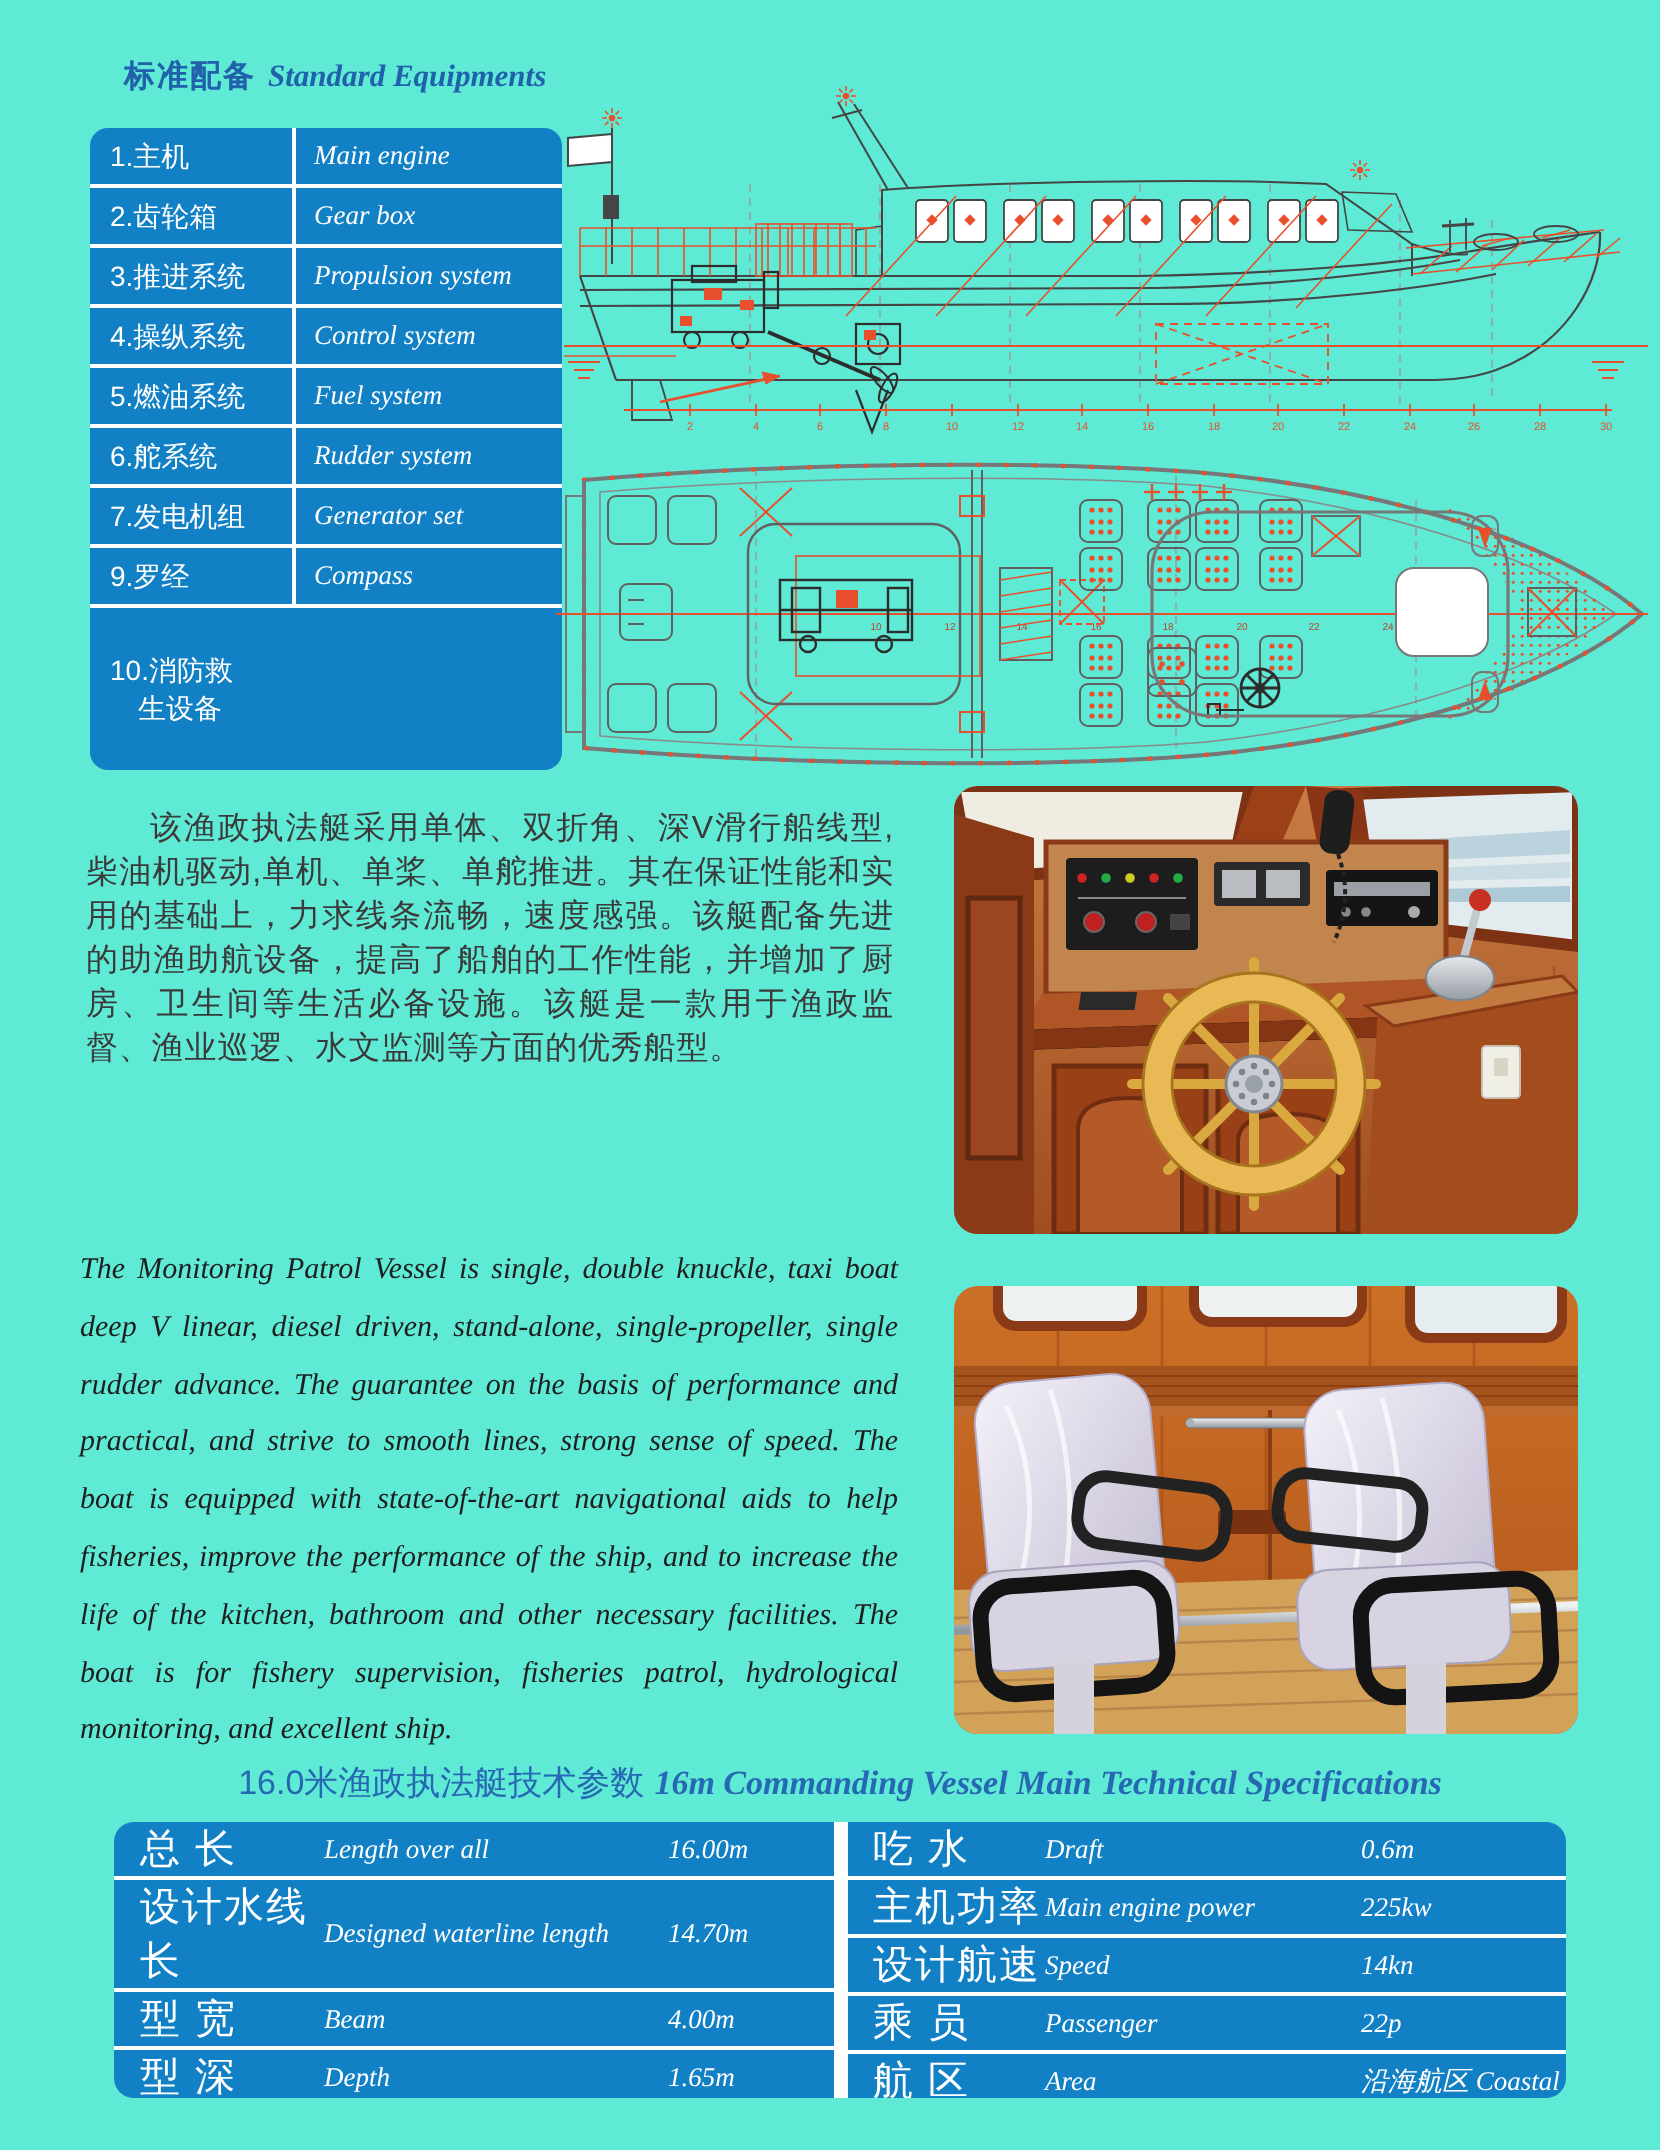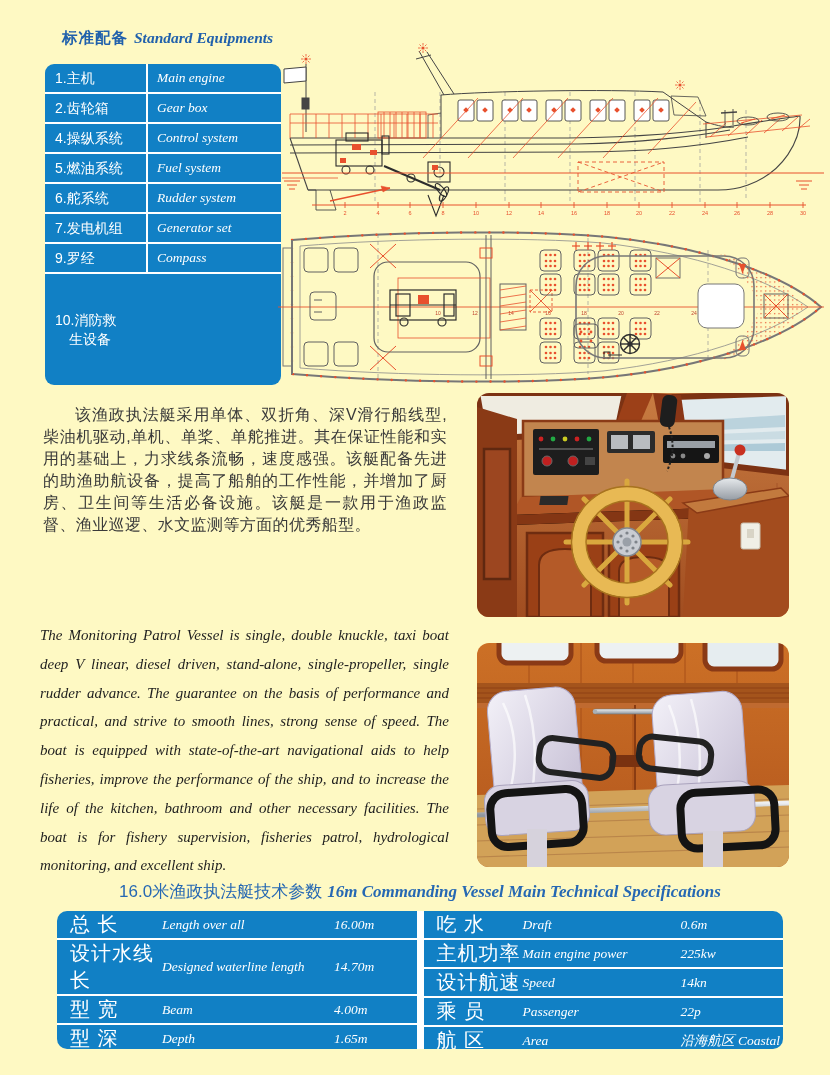--- a/index.html
+++ b/index.html
@@ -1,18 +1,18 @@
 <!DOCTYPE html>
 <html><head>
 <meta charset="utf-8">
 <style>
   * { margin:0; padding:0; box-sizing:border-box; }
   html,body { background:#ffffff; }
   body { font-family:"Liberation Sans", sans-serif; }
-  .page { position:relative; width:830px; height:1075px; background:#fef9c3; overflow:hidden; }
+  .page { position:relative; width:830px; height:1075px; background:#5eead4; overflow:hidden; }
 
   
   .hdr { position:absolute; left:62px; top:28px; font-size:15.5px; color:#2161ac; white-space:nowrap; }
   .hdr .zh { font-weight:bold; letter-spacing:1px; }
   .hdr .en { font-family:"Liberation Serif", serif; font-style:italic; font-weight:bold; margin-left:6px; }
 
   
   .equip { position:absolute; left:45px; top:64px; width:236px; height:321px;
            background:#1180c5; border-radius:9px; overflow:hidden; display:flex; flex-direction:column; }
   .equip .row { display:grid; grid-template-columns:101px 1fr; height:30px; border-bottom:2px solid #fff; }
@@ -64,20 +64,24 @@
   </div>
 
   <div class="equip">
     <div class="row">
         <div class="zh">1.主机</div>
         <div class="en">Main engine</div>
       </div>
     <div class="row">
         <div class="zh">2.齿轮箱</div>
         <div class="en">Gear box</div>
+      </div>
+    <div class="row">
+        <div class="zh">3.推进系统</div>
+        <div class="en">Propulsion system</div>
       </div>
     <div class="row">
         <div class="zh">4.操纵系统</div>
         <div class="en">Control system</div>
       </div>
     <div class="row">
         <div class="zh">5.燃油系统</div>
         <div class="en">Fuel system</div>
       </div>
     <div class="row">

